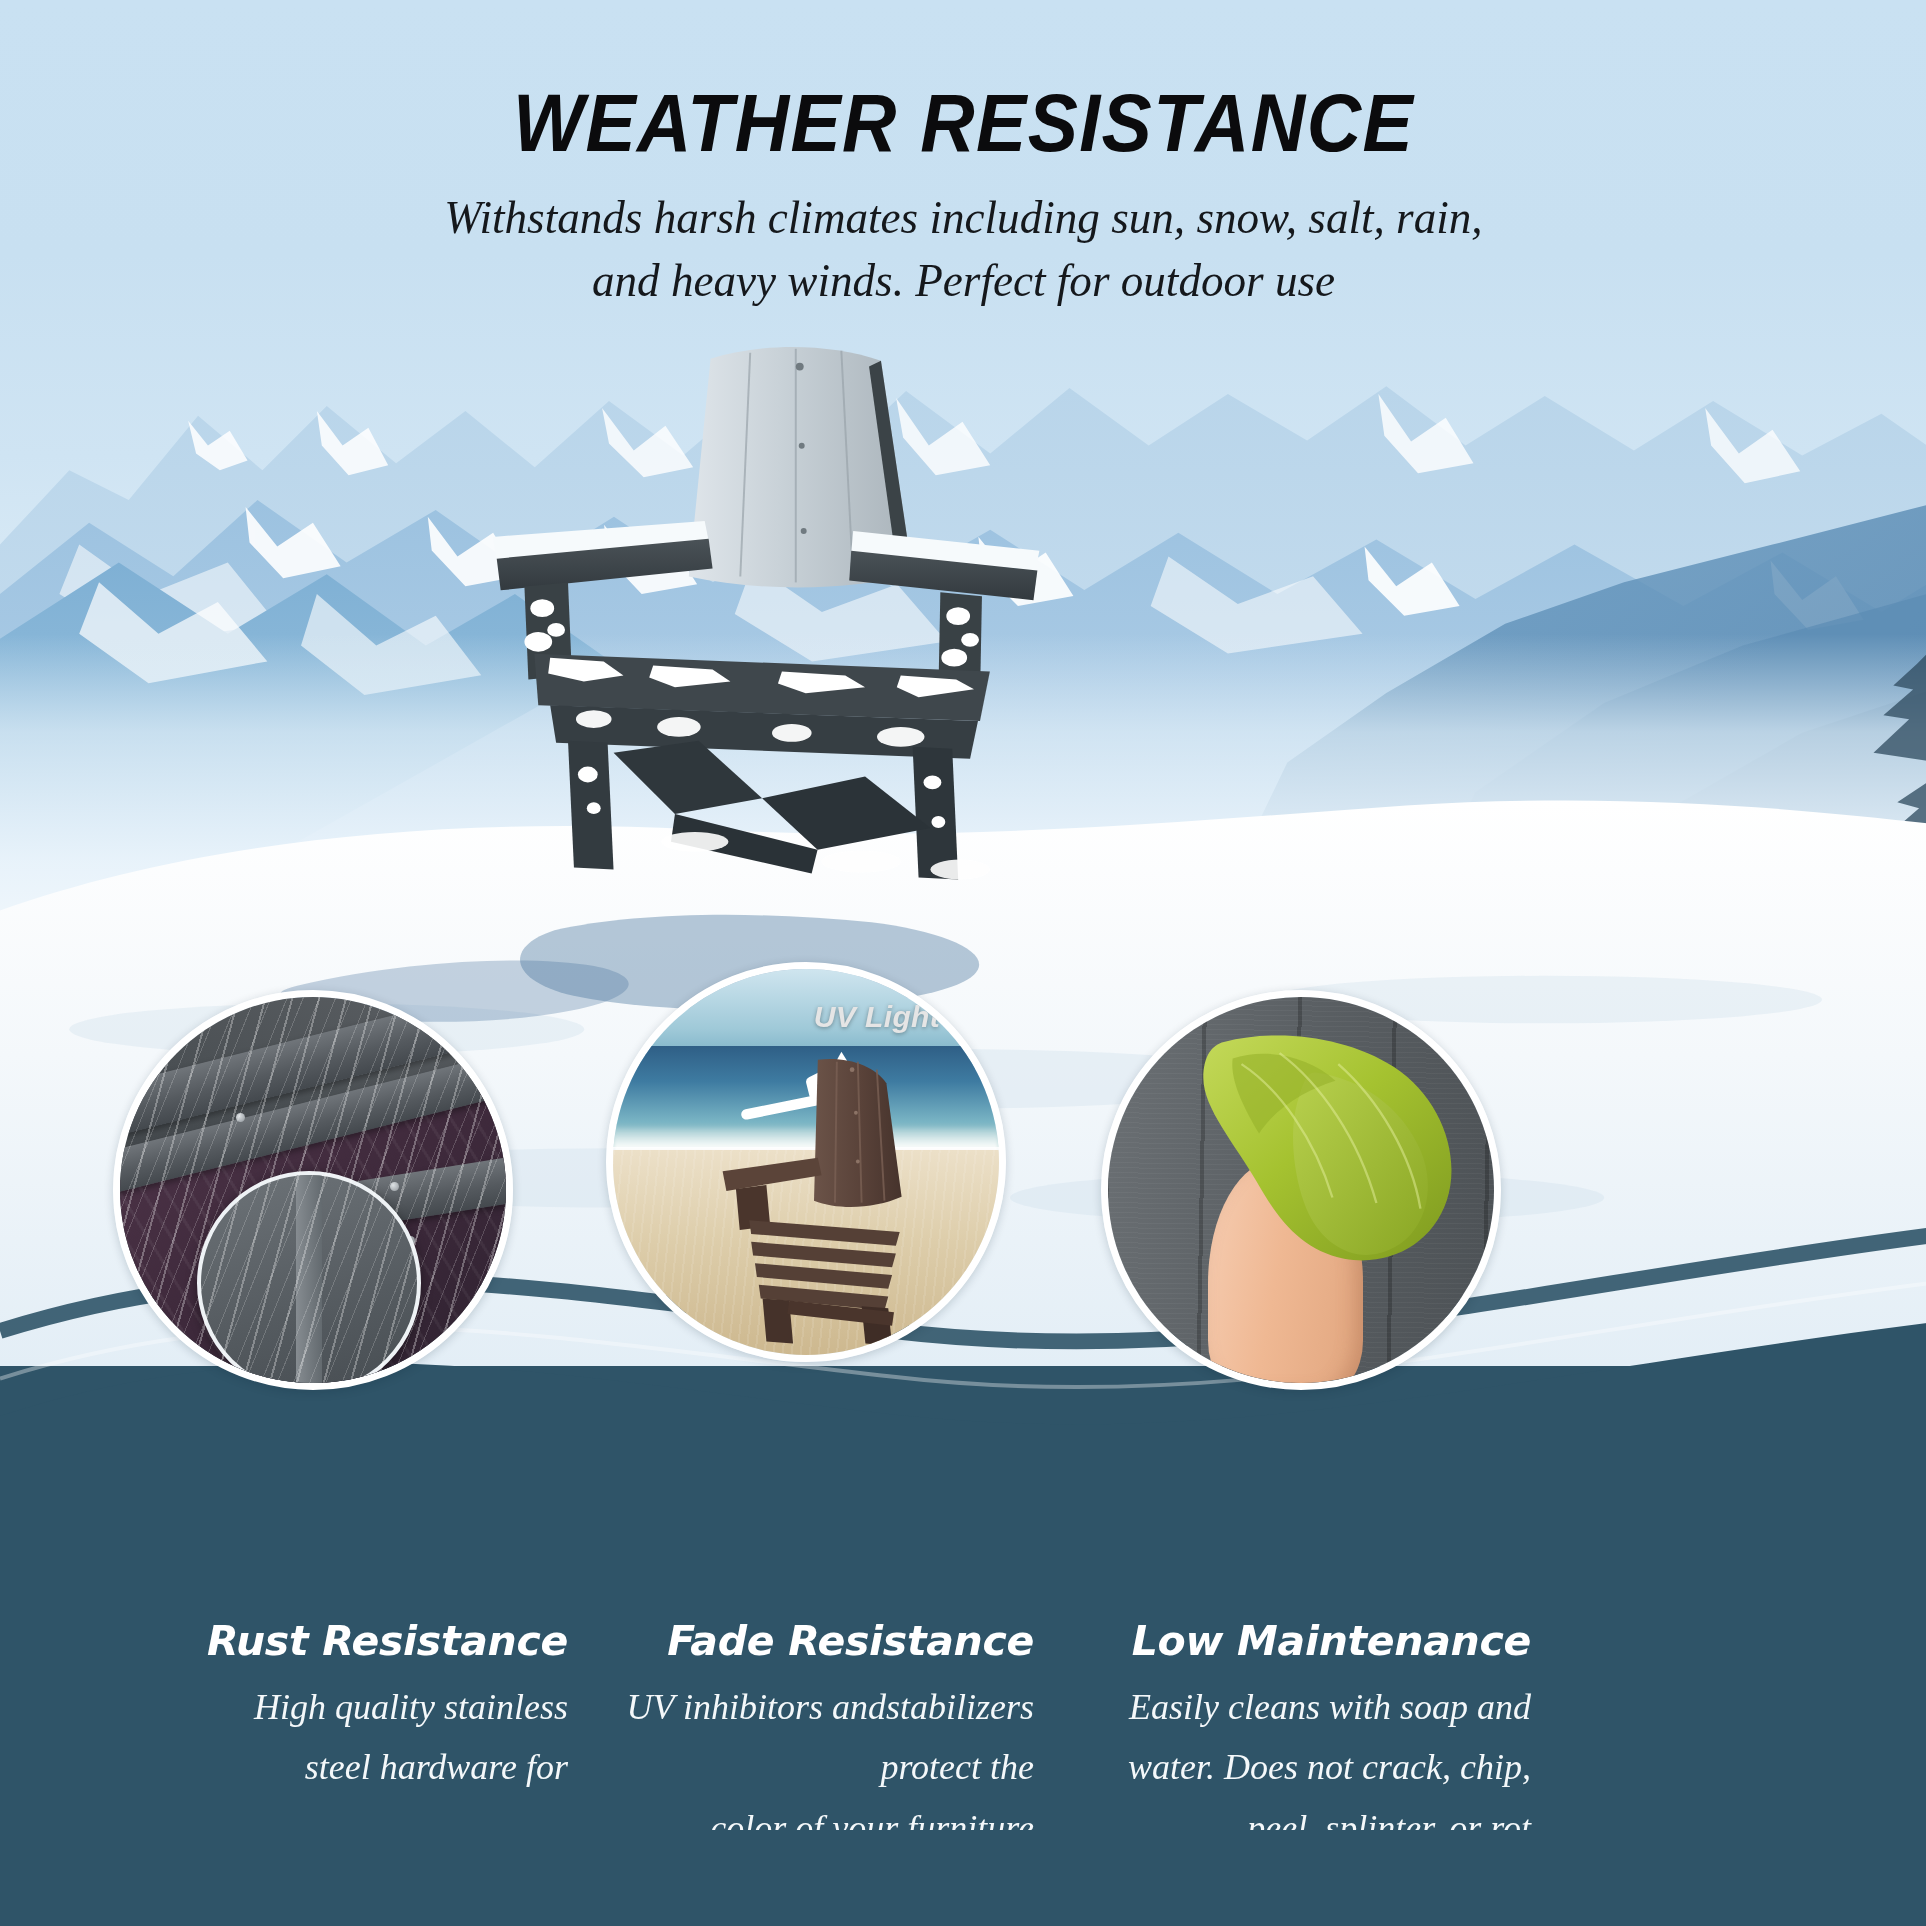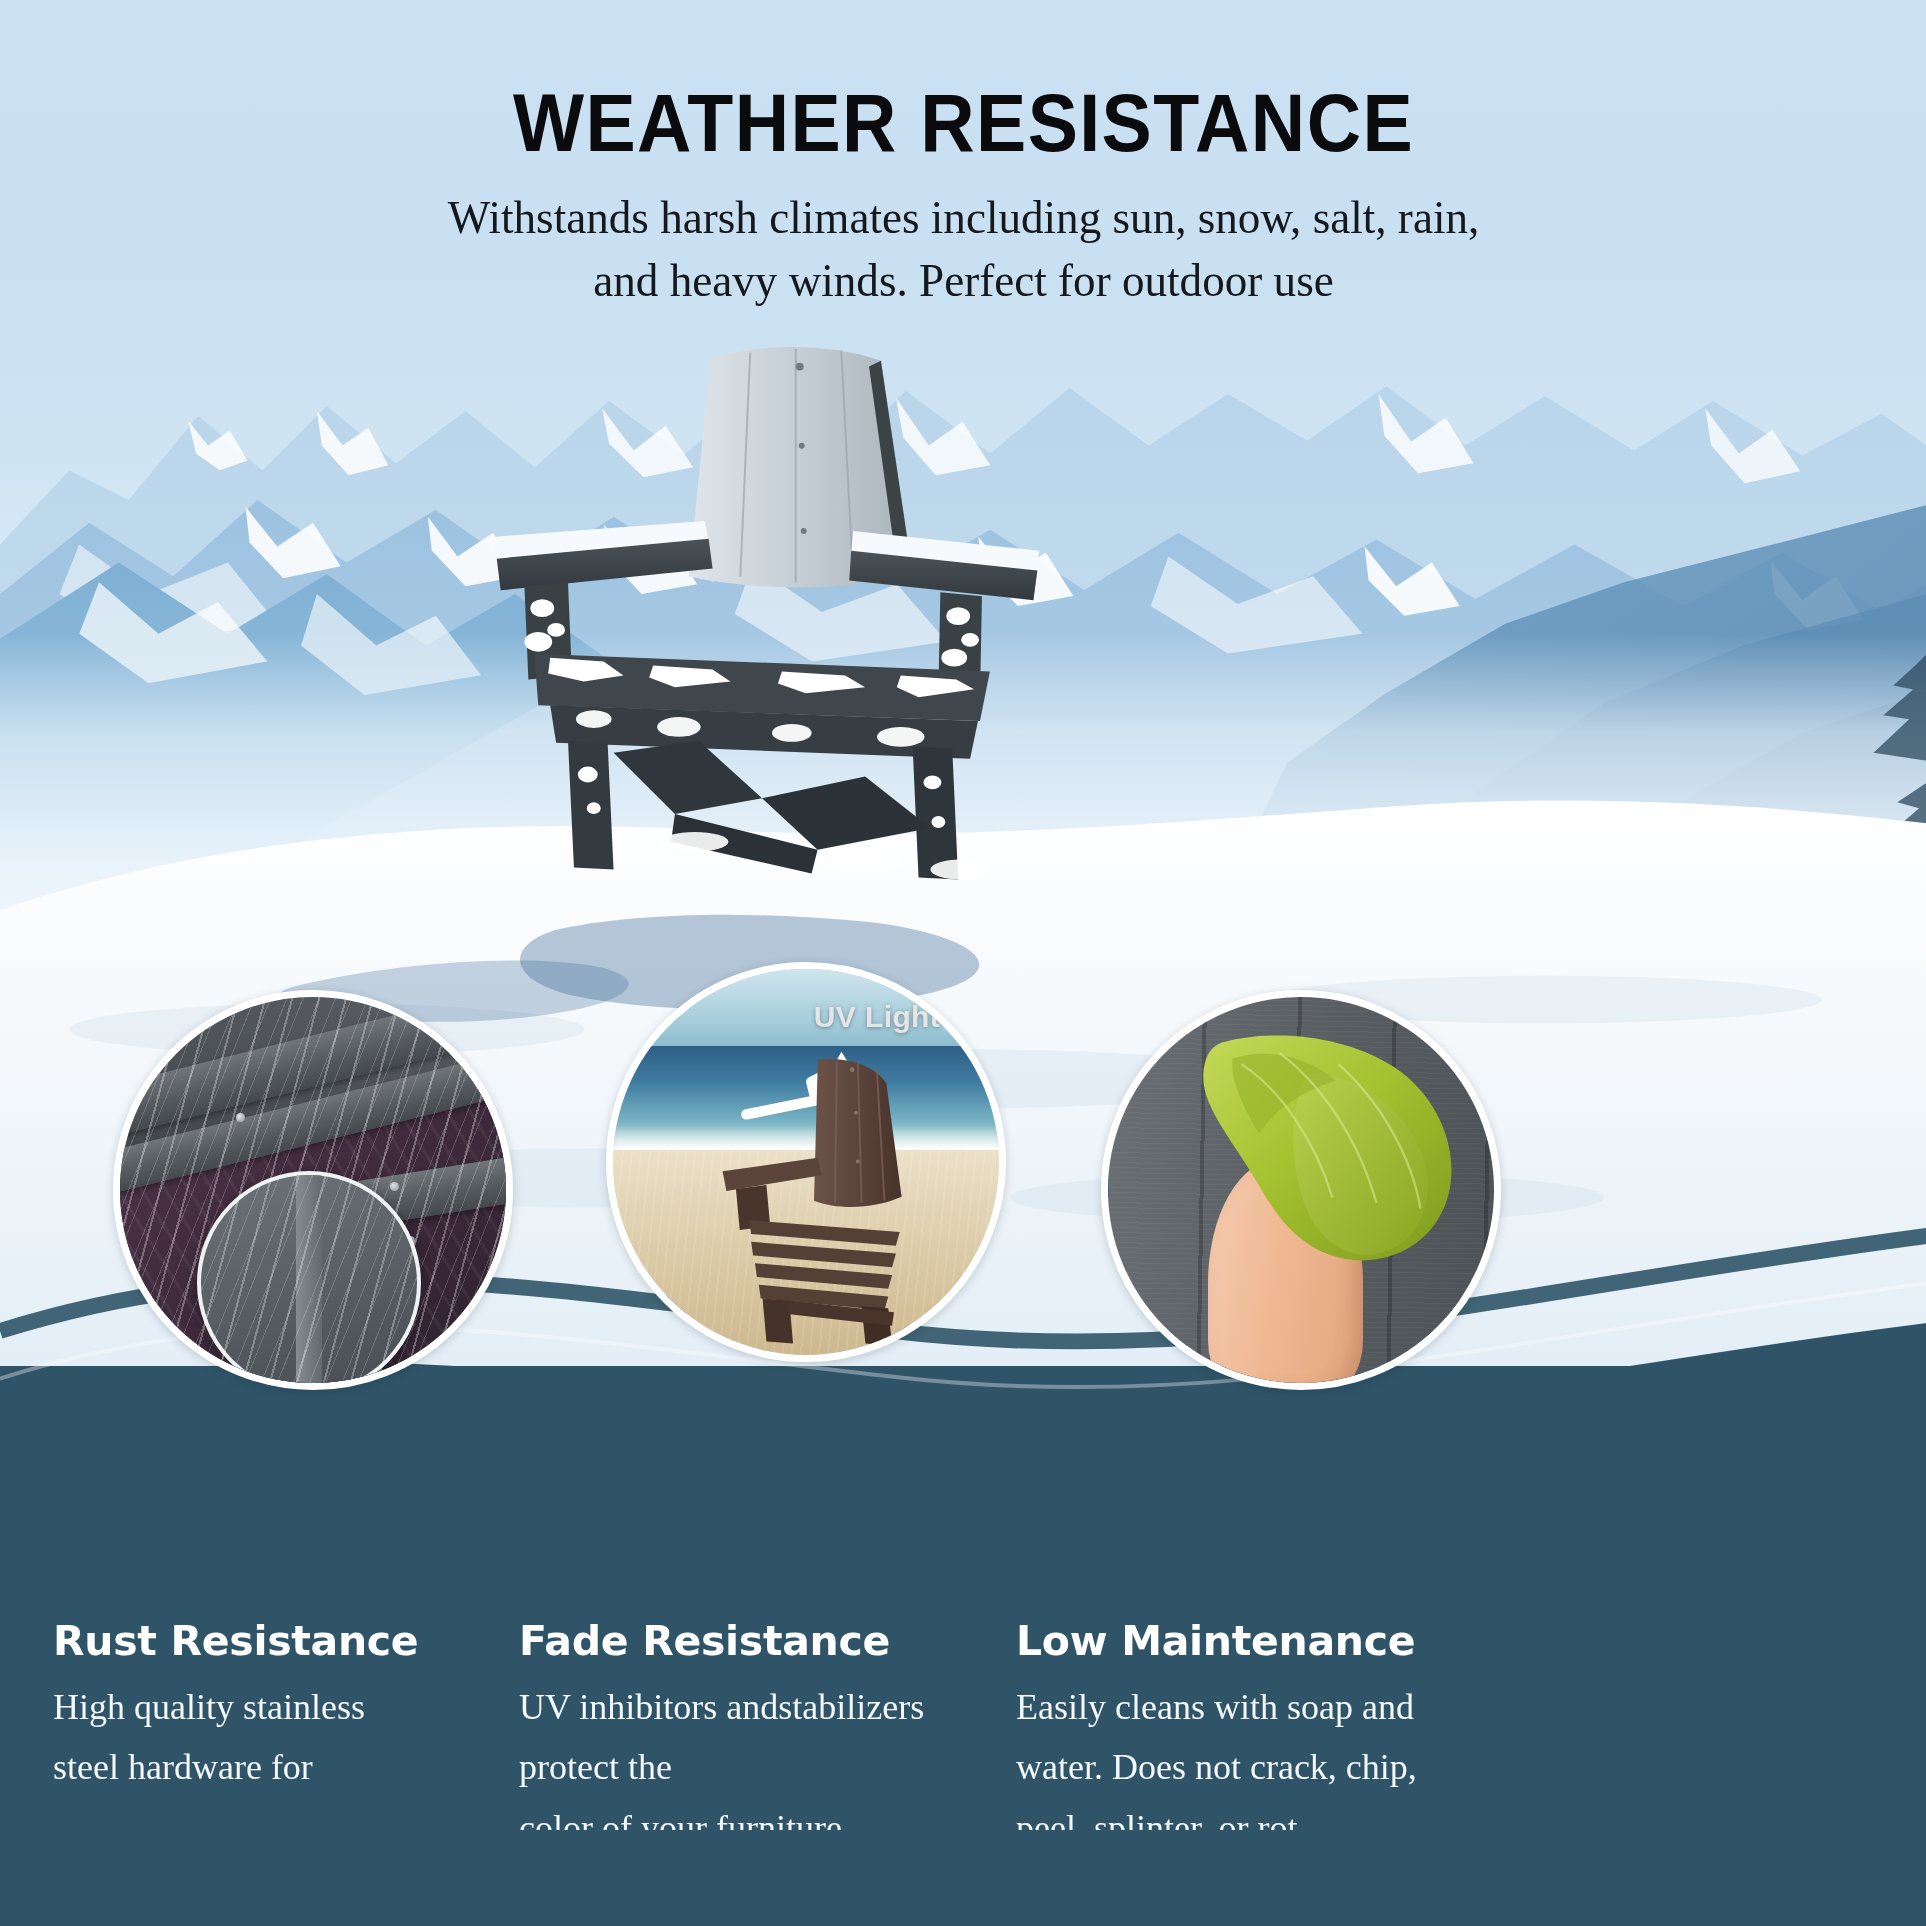--- a/index.html
+++ b/index.html
@@ -7,20 +7,21 @@
     width:1927px; height:1927px;
     font-family:"Liberation Sans", sans-serif;
     overflow:hidden;
     background:#2f5468;
   }
 
   #stage {
     position:relative;
     width:1927px; height:1830px;
     overflow:hidden;
+    font-style:italic;
   }
 
   
   .sky {
     position:absolute; left:0; top:0; width:1927px; height:634px;
     background:linear-gradient(180deg,#c9e1f2 0%, #c8e0f1 40%, #cfe4f3 72%, #dcecf7 100%);
   }
 
   
   .mountains { position:absolute; left:0; top:297px; width:1927px; height:713px; overflow:hidden; }
@@ -177,21 +178,21 @@
     background:linear-gradient(100deg,#f6cdb2 0%,#efb893 45%,#e0a57e 100%);
     box-shadow:inset -8px -4px 18px rgba(160,100,70,.35);
   }
   .cloth {
     position:absolute; left:17%; top:8%; width:76%; height:72%;
   }
   .cloth svg { display:block; width:100%; height:100%; }
 
   
   .feature {
-    position:absolute; width:515px; text-align:left;
+    position:absolute; width:515px; text-align:right;
   }
   .f1 { left:53px;   top:1620px; }
   .f2 { left:519px;  top:1620px; }
   .f3 { left:1016px; top:1620px; }
 
   .feature h3 {
     font-family:"DejaVu Sans", sans-serif;
     font-size:41px;
     font-weight:700;
     color:#ffffff;

